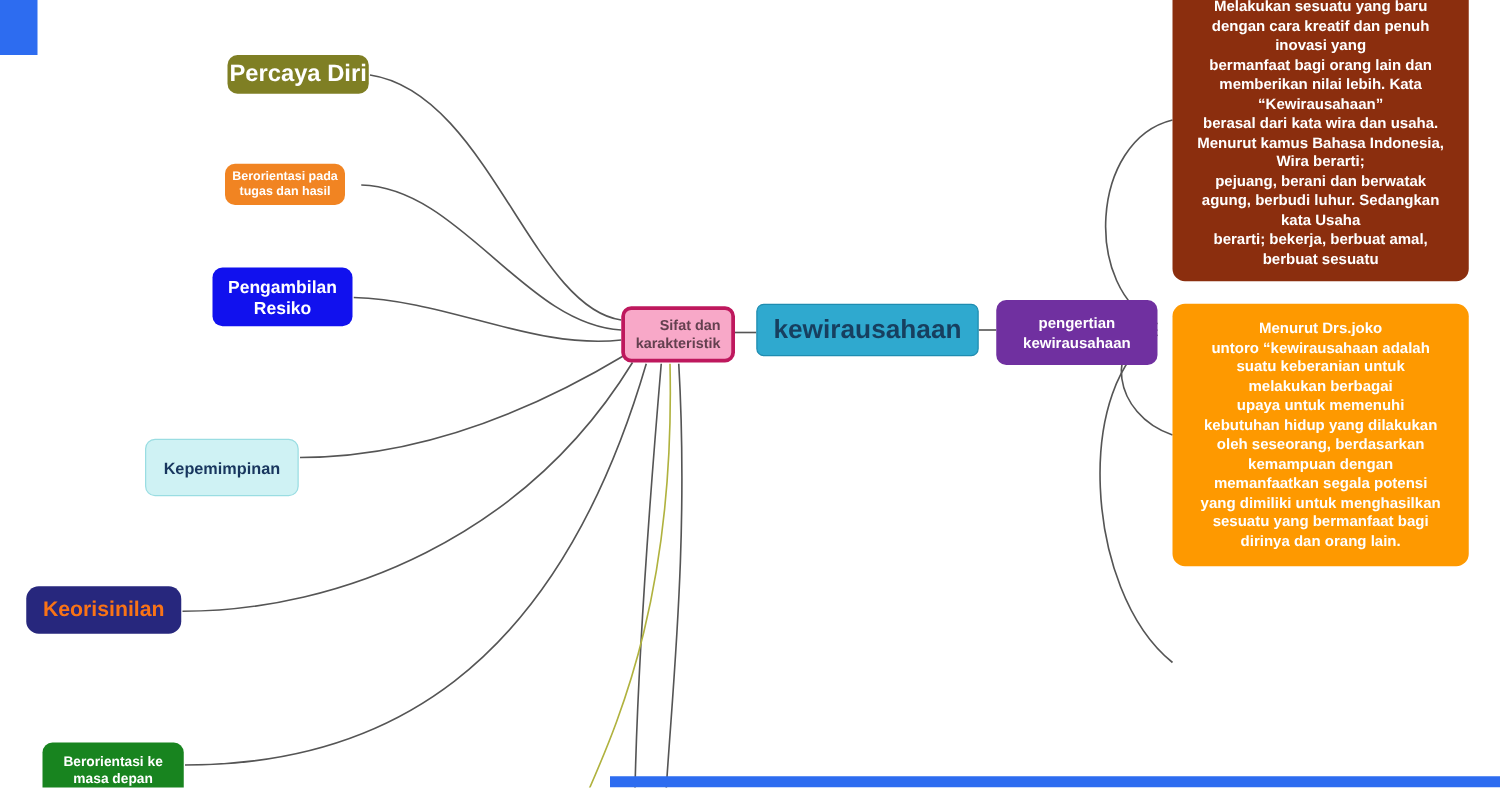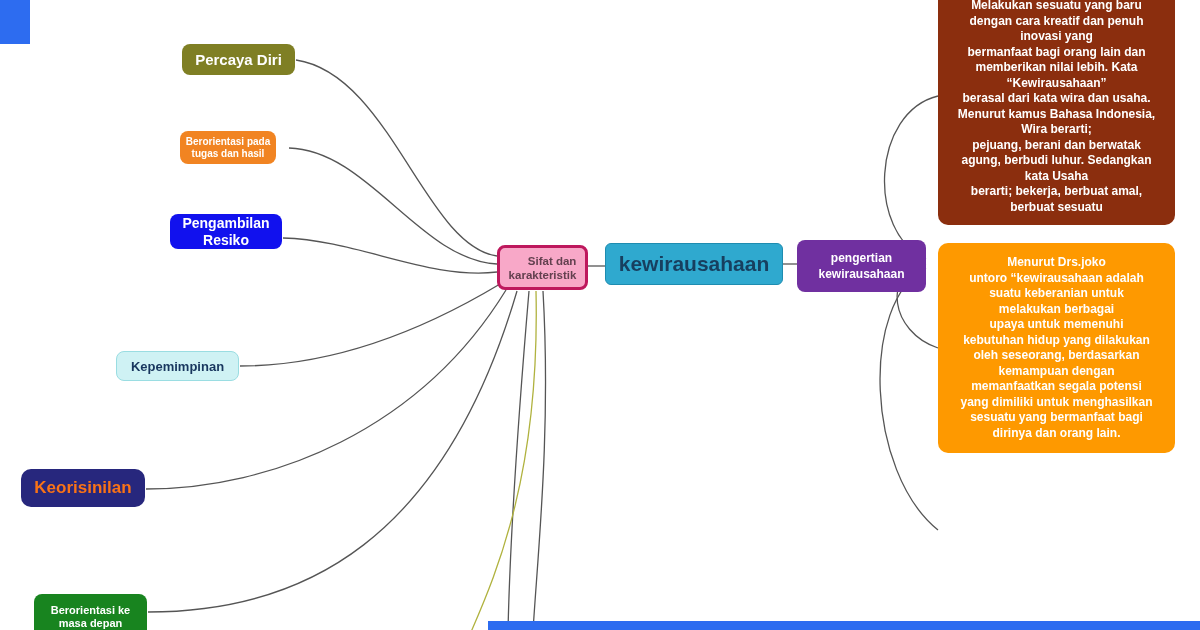--- a/index.html
+++ b/index.html
@@ -27,24 +27,24 @@
     align-items: center;
     justify-content: center;
     text-align: center;
     white-space: pre-line;
     font-weight: 700;
     border-radius: 8px;
     box-sizing: border-box;
   }
   .edge-bar { position: absolute; z-index: 3; }
 
-  .n-percaya   { left: 182px; top: 44px;  width: 113px; height: 31px; font-size: 15px; }
+  .n-percaya   { left: 182px; top: 44px;  width: 113px; height: 31px; font-size: 19px; }
   .n-tugas     { left: 180px; top: 131px; width: 96px; height: 33px; font-size: 10px; line-height: 12px; }
-  .n-resiko    { left: 170px; top: 214px; width: 112px; height: 35px; font-size: 14px; line-height: 17px; }
-  .n-kepemimpinan { left: 116px; top: 351px; width: 123px; height: 30px; font-size: 13px; border: 1px solid #9adde2; }
+  .n-resiko    { left: 170px; top: 214px; width: 112px; height: 47px; font-size: 14px; line-height: 17px; }
+  .n-kepemimpinan { left: 116px; top: 351px; width: 123px; height: 46px; font-size: 13px; border: 1px solid #9adde2; }
   .n-keorisinilan { left: 21px;  top: 469px; width: 124px; height: 38px; font-size: 17px; border-radius: 10px; }
   .n-masadepan { left: 34px;  top: 594px; width: 113px; height: 46px; font-size: 11px; line-height: 13px; }
   .n-sifat     { left: 497px; top: 245px; width: 91px;  height: 45px; font-size: 11.5px; line-height: 14px; border: 3px solid #be185d; text-align: right; }
   .n-center    { left: 605px; top: 243px; width: 178px; height: 42px; font-size: 21px; border-radius: 6px; border: 1px solid #1e8cb0; }
   .n-pengertian{ left: 797px; top: 240px; width: 129px; height: 52px; font-size: 12px; line-height: 16px; }
 
   .def-box {
     position: absolute;
     z-index: 2;
     width: 237px;

